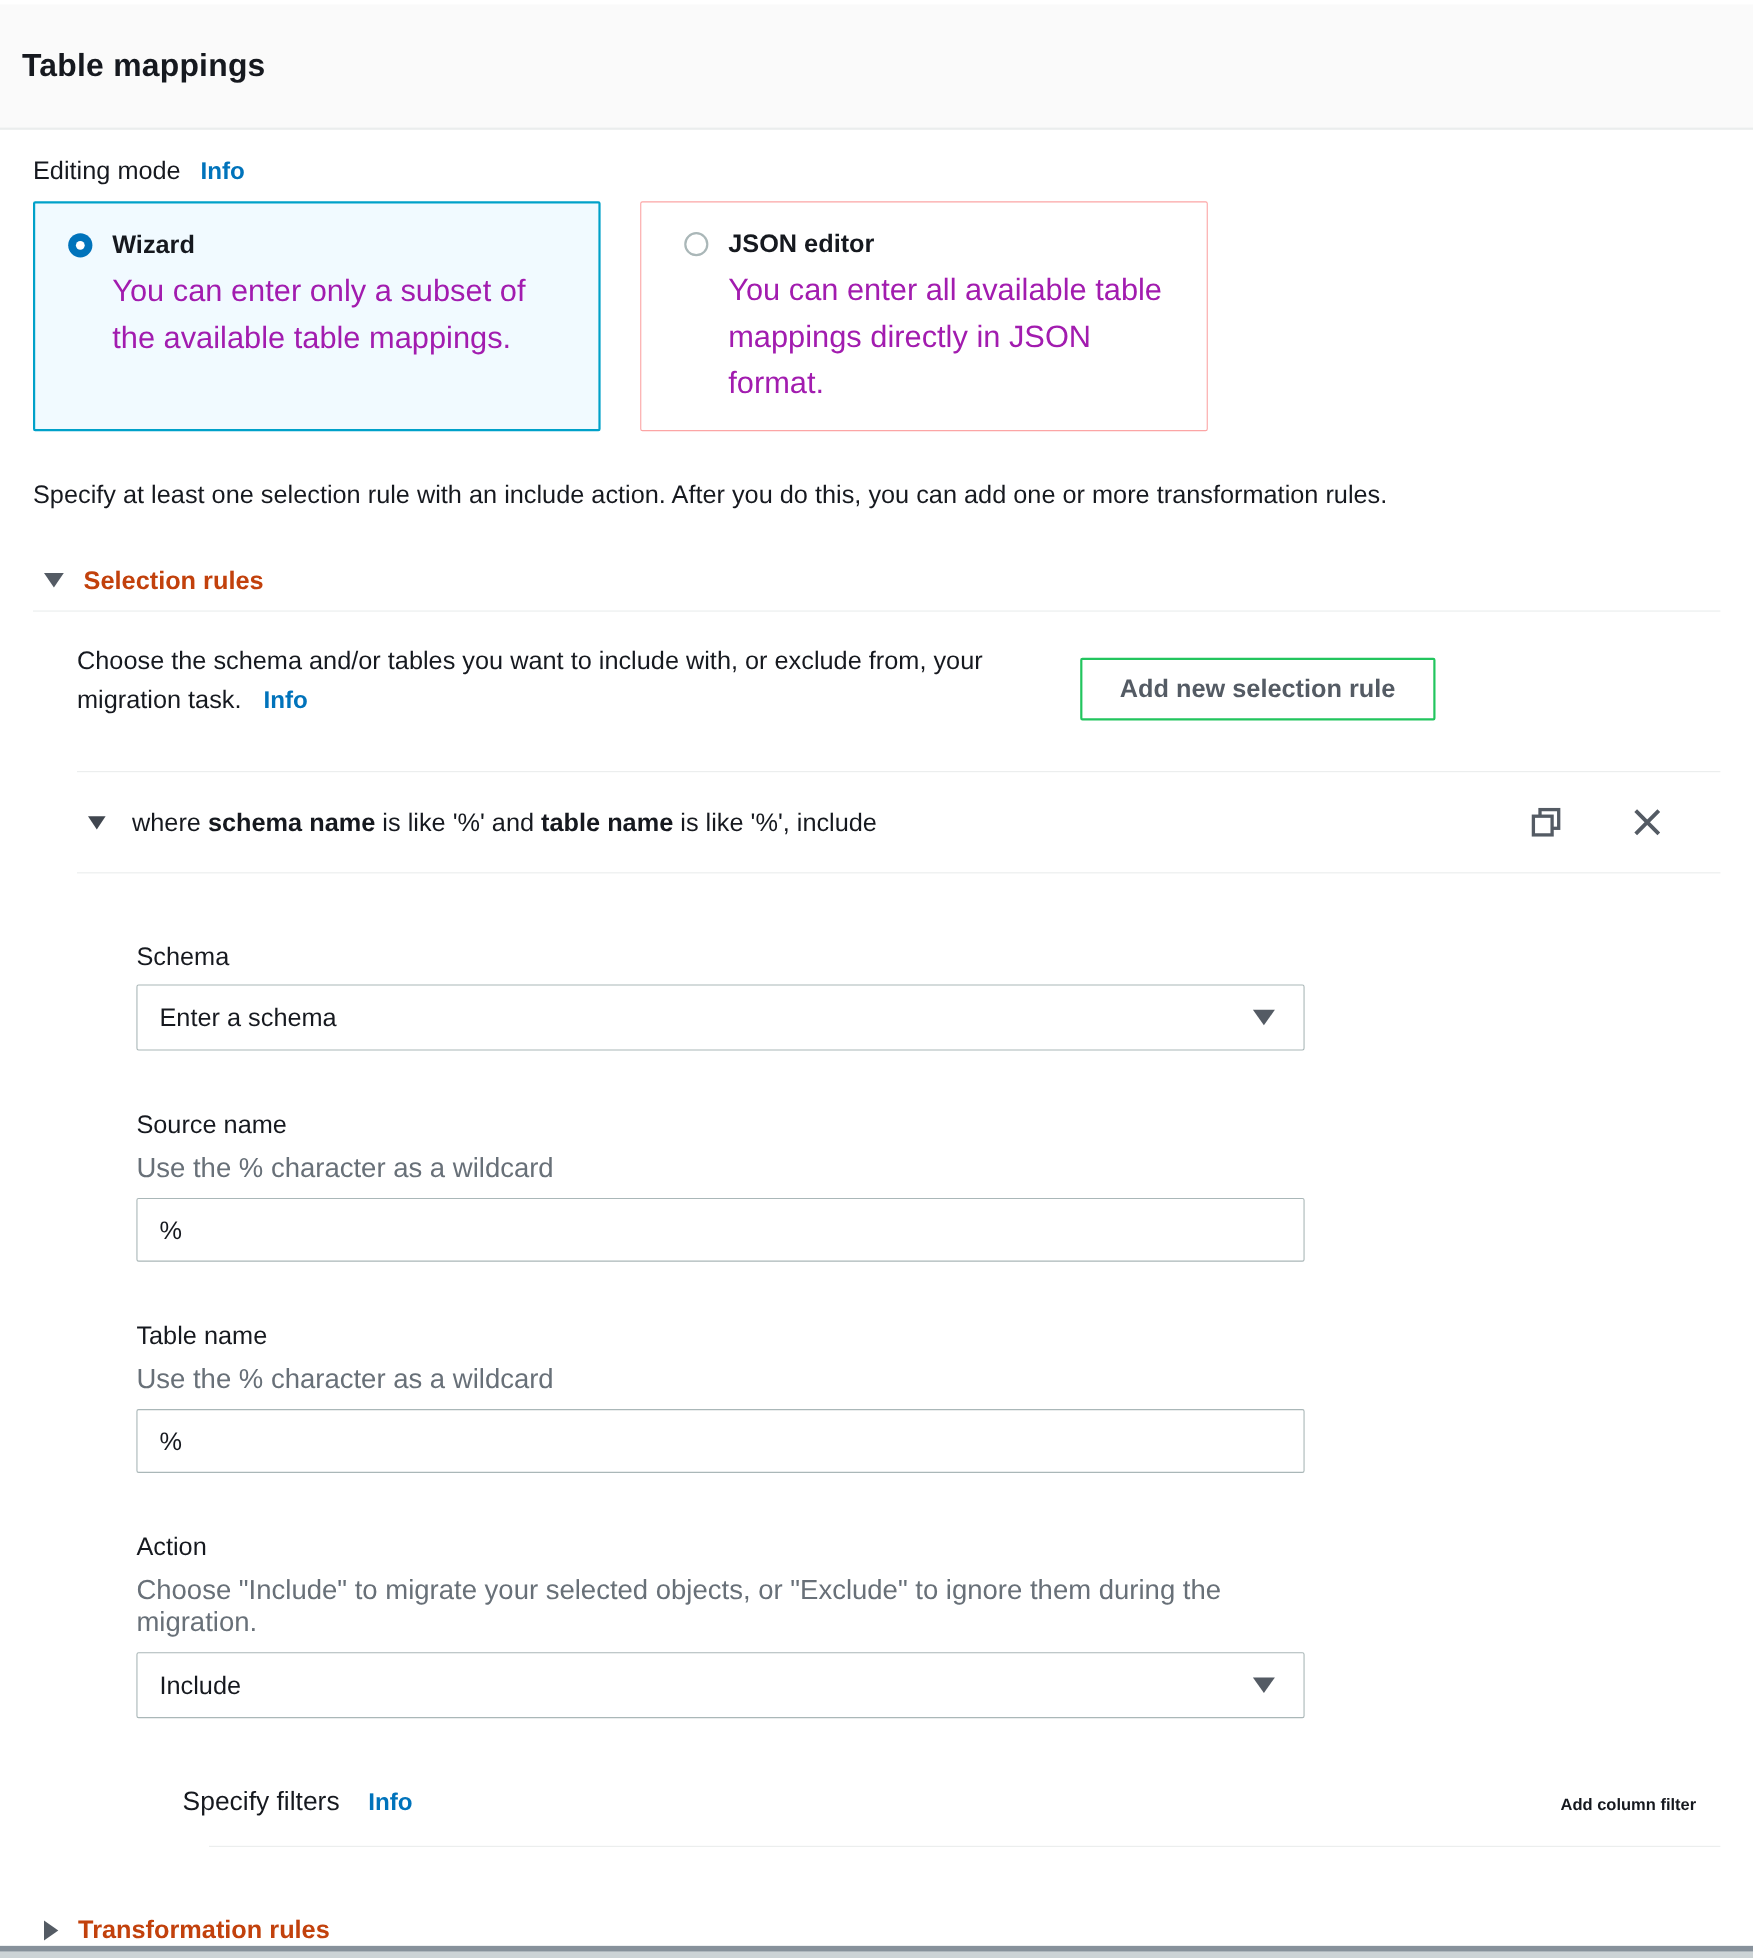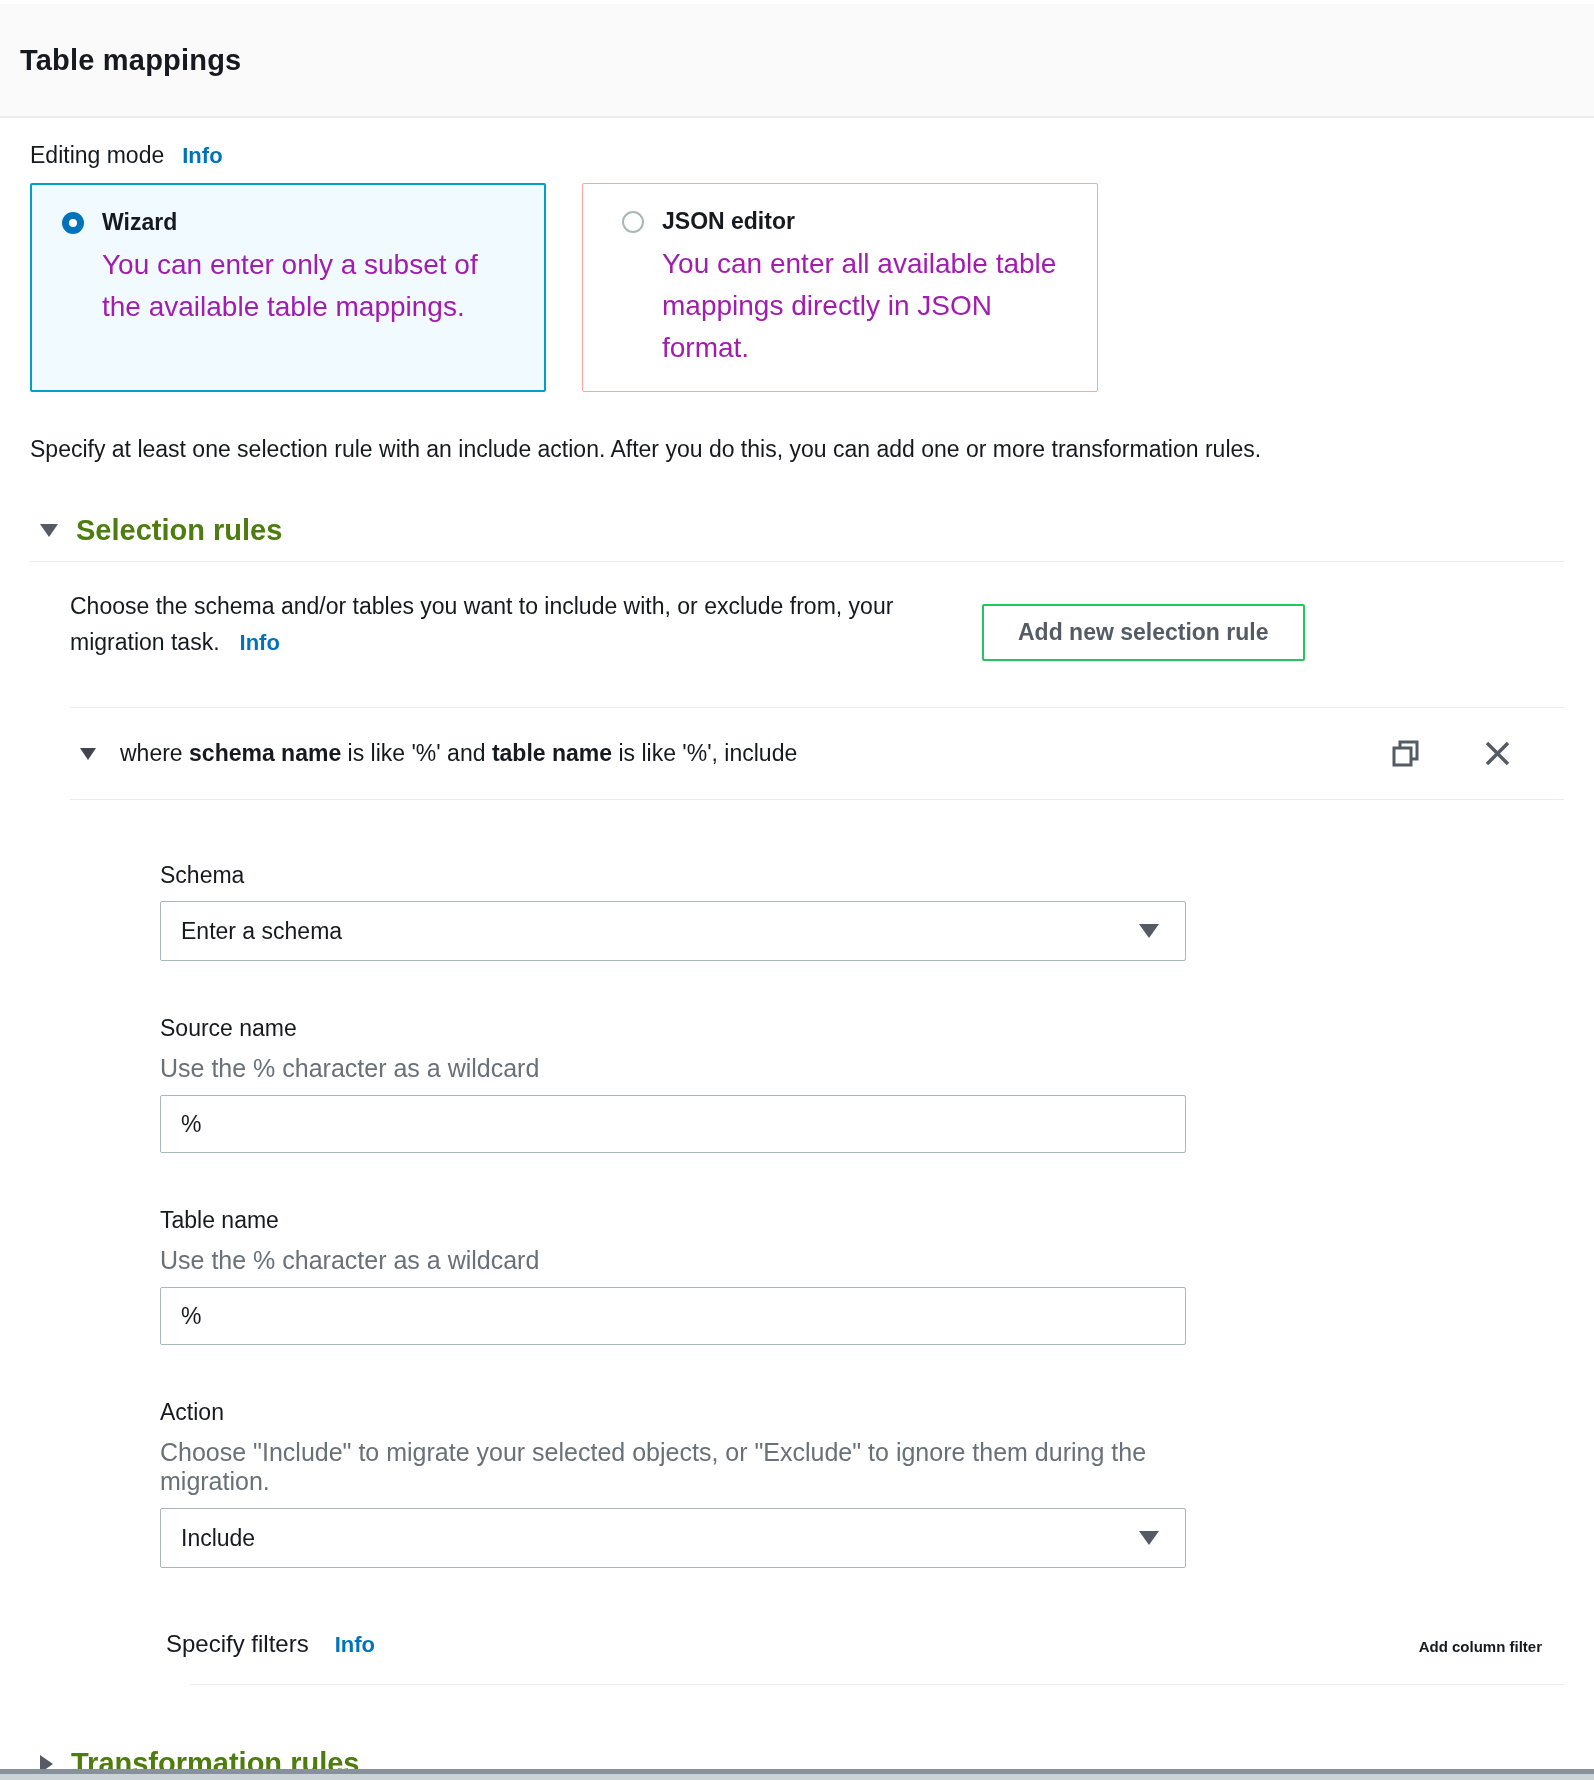--- a/index.html
+++ b/index.html
@@ -26,21 +26,21 @@
   .radio.off { background:#ffffff; border:2px solid #aab7b8; }
   .card-label { font-size:23px; font-weight:700; color:#16191f; }
   .card-desc { margin-top:8px; font-size:28px; line-height:1.5; color:#a21caf; }
   .card.selected .card-desc { max-width:490px; }
   .card.unselected .card-desc { max-width:545px; }
 
   .intro { margin-top:40px; font-size:23px; line-height:1.55; max-width:1330px; color:#16191f; }
 
   
   .section-header { margin-top:46px; display:flex; align-items:center; gap:18px; cursor:pointer; margin-left:10px; }
-  .section-title { font-size:29px; font-weight:700; color:#4d7c0f; }
+  .section-title { font-size:23px; font-weight:700; color:#c2410c; }
   .tri-down { width:0; height:0; border-left:9px solid transparent; border-right:9px solid transparent; border-top:13px solid #545b64; }
   .tri-right { width:0; height:0; border-top:9px solid transparent; border-bottom:9px solid transparent; border-left:13px solid #545b64; }
 
   .divider { border-top:1px solid #eaeded; }
   .div-1 { margin-top:14px; }
 
   
   .choose-row { margin-top:26px; display:flex; align-items:flex-start; }
   .choose-text { margin-left:40px; width:912px; font-size:23px; line-height:1.6; color:#16191f; }
   .choose-text .info-link { margin-left:20px; }
@@ -57,21 +57,21 @@
   .div-3 { margin-left:40px; }
 
   
   .rule-form { margin-left:94px; margin-top:62px; width:1062px; }
   .field-label { font-size:23px; color:#16191f; margin-bottom:12px; }
   .field-hint { font-size:25px; color:#687078; margin-bottom:12px; }
   .select-box { height:60px; border:1px solid #aab7b8; border-radius:2px; background:#fff; display:flex; align-items:center; padding:0 26px 0 20px; cursor:pointer; }
   .select-value { font-size:23px; color:#16191f; }
   .select-arrow { margin-left:auto; width:0; height:0; border-left:10px solid transparent; border-right:10px solid transparent; border-top:14px solid #545b64; }
   .text-input { width:100%; height:58px; border:1px solid #aab7b8; border-radius:2px; padding:0 20px; font-size:23px; color:#16191f; font-family:inherit; background:#fff; }
-  .field-group { margin-top:54px;margin-left:36px; }
+  .field-group { margin-top:54px; }
   .field-group.first { margin-top:0; }
 
   
   .source-filters-row { margin-top:62px; display:flex; align-items:baseline; }
   .sf-left { margin-left:136px; display:flex; align-items:baseline; gap:26px; }
   .sf-title { font-size:24px; color:#16191f; }
   .sf-add { margin-left:auto; margin-right:22px; font-size:15px; font-weight:700; color:#16191f; cursor:pointer; }
   .div-4 { margin-top:26px; margin-left:160px; }
 
   .transform-header { margin-top:62px; }

